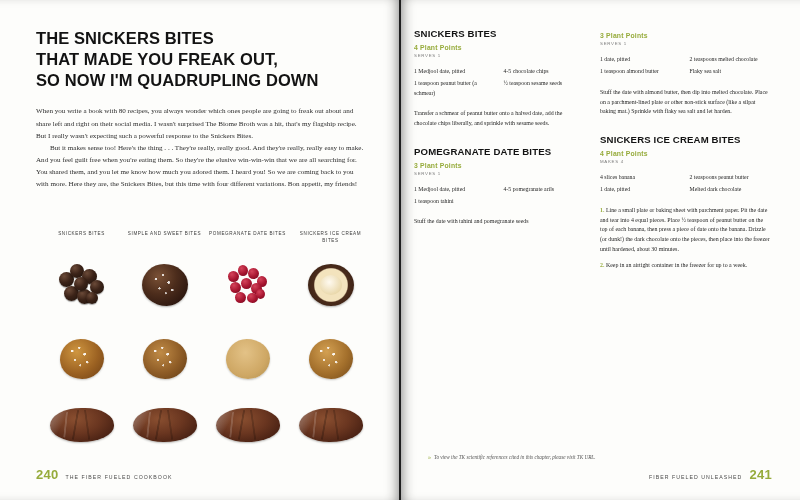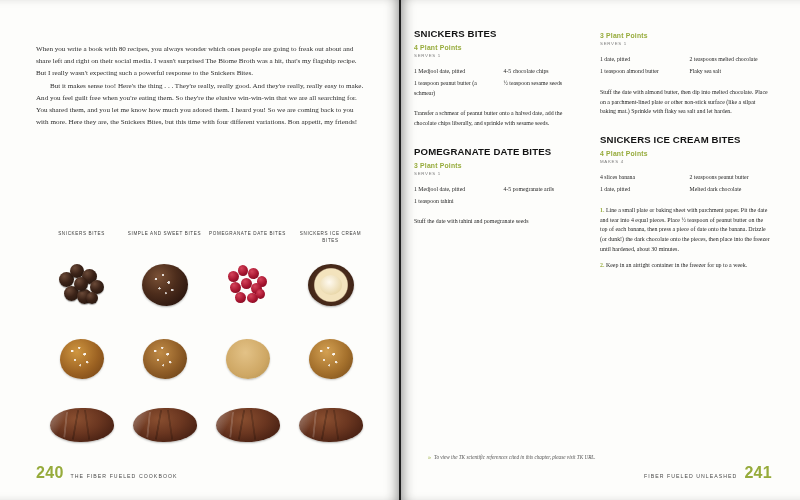--- a/index.html
+++ b/index.html
@@ -166,30 +166,35 @@
   }
   .chev { color:#96ab3b; font-size:6px; font-style:normal; line-height:1.2; letter-spacing:-1px; }
 
   .folio {
     position:absolute; bottom:18px;
     display:flex; align-items:baseline; gap:7px;
     font-size:5.2px; letter-spacing:1.05px; color:#4a4a4a; text-transform:uppercase;
   }
   .folio.left  { left:36px; }
   .folio.right { right:28px;justify-content:center; }
-  .folio-num { font-weight:700; font-size:16px; letter-spacing:.3px; color:#96ab3b; }
+  .folio-num { font-weight:700; font-size:13px; letter-spacing:.3px; color:#96ab3b; }
 </style>
 </head>
 <body>
 
 <div class="spread">
 
   <div class="page left">
 
     <div class="l-inner">
+      <div class="headline">
+        <div>THE SNICKERS BITES</div>
+        <div>THAT MADE YOU FREAK OUT,</div>
+        <div>SO NOW I'M QUADRUPLING DOWN</div>
+      </div>
       <div class="intro">
         <p>When you write a book with 80 recipes, you always wonder which ones people are going to freak out about and share left and right on their social media. I wasn't surprised The Biome Broth was a hit, that's my flagship recipe. But I really wasn't expecting such a powerful response to the Snickers Bites.</p>
         <p>But it makes sense too! Here's the thing . . . They're really, really good. And they're really, really easy to make. And you feel guilt free when you're eating them. So they're the elusive win-win-win that we are all searching for. You shared them, and you let me know how much you adored them. I heard you! So we are coming back to you with more. Here they are, the Snickers Bites, but this time with four different variations. Bon appetit, my friends!</p>
       </div>
     </div>
 
     <div class="photo-grid">
 
       <div class="cap-row">
         <div class="cap">SNICKERS BITES</div>

